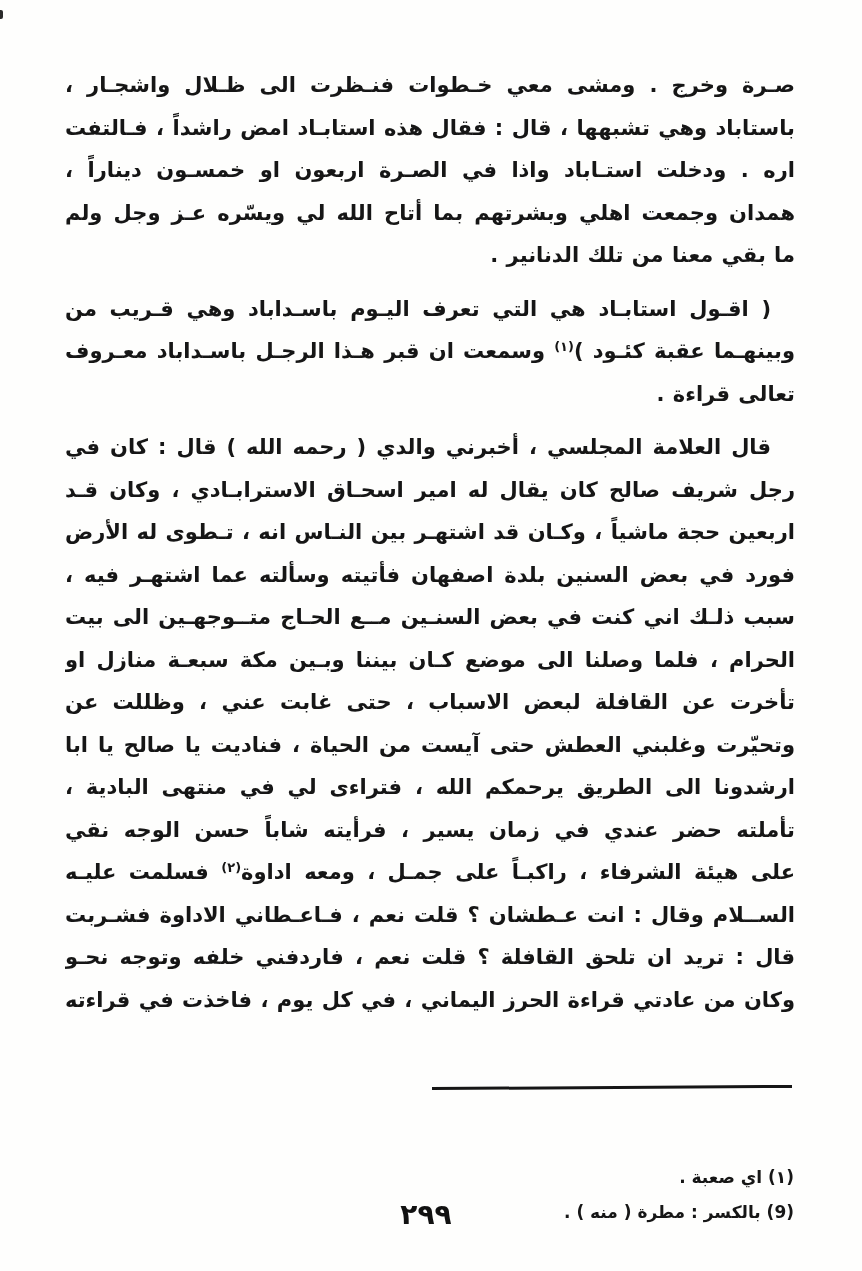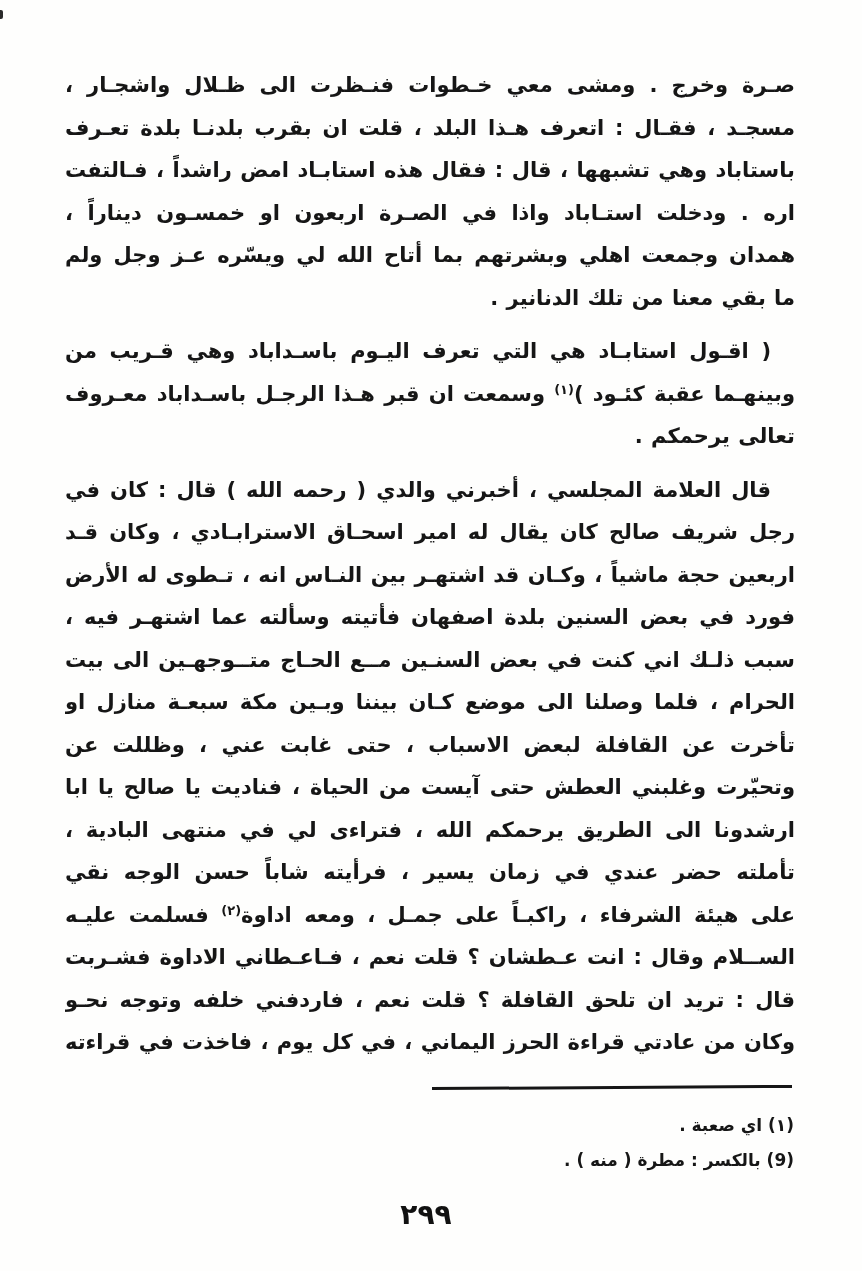--- a/index.html
+++ b/index.html
@@ -53,21 +53,21 @@
   }
   .footnote-rule {
     position: absolute;
     top: 1086px; right: 70px;
     width: 360px; height: 3px;
     background: #161616;
     transform: rotate(-0.35deg);
   }
   .footnotes {
     position: absolute;
-    top: 1108px; right: 68px;
+    top: 1160px; right: 68px;
     width: 420px;
     direction: rtl;
     text-align: right;
     font-size: 17px;
     font-weight: 700;
     line-height: 35px;
     color: #161616;
   }
   .page-number {
     position: absolute;
@@ -83,30 +83,29 @@
 </style>
 </head>
 <body>
 
 <div class="page">
   <div class="scan-speck"></div>
 
   <div class="text-block">
       <div class="para">
         <div class="line">صـرة وخرج . ومشى معي خـطوات فنـظرت الى ظـلال واشجـار ، ومنـارة</div>
-        <div class="line">مسجـد ، فقـال : اتعرف هـذا البلد ، قلت ان بقرب بلدنـا بلدة تعـرف</div>
         <div class="line">باستاباد وهي تشبهها ، قال : فقال هذه استابـاد امض راشداً ، فـالتفت فلم</div>
         <div class="line">اره . ودخلت استـاباد واذا في الصـرة اربعون او خمسـون ديناراً ، فـوردت</div>
         <div class="line">همدان وجمعت اهلي وبشرتهم بما أتاح الله لي ويسّره عـز وجل ولم نـزل بخير ،</div>
         <div class="line line-end">ما بقي معنا من تلك الدنانير .</div>
       </div>
       <div class="para indent">
         <div class="line">( اقـول استابـاد هي التي تعرف اليـوم باسـداباد وهي قـريب من همـدان</div>
         <div class="line">وبينهـما عقبة كئـود )<sup class="fn-ref">(١)</sup> وسمعت ان قبر هـذا الرجـل باسـداباد معـروف والله</div>
-        <div class="line line-end">تعالى يرحمكم .</div>
+        <div class="line line-end">تعالى قراءة .</div>
       </div>
       <div class="para indent">
         <div class="line">قال العلامة المجلسي ، أخبرني والدي ( رحمه الله ) قال : كان في زمـاننا</div>
         <div class="line">رجل شريف صالح كان يقال له امير اسحـاق الاسترابـادي ، وكان قـد حج</div>
         <div class="line">اربعين حجة ماشياً ، وكـان قد اشتهـر بين النـاس انه ، تـطوى له الأرض ،</div>
         <div class="line">فورد في بعض السنين بلدة اصفهان فأتيته وسألته عما اشتهـر فيه ، فقـال كان</div>
         <div class="line">سبب ذلـك اني كنت في بعض السنـين مــع الحـاج متــوجهـين الى بيت الله</div>
         <div class="line">الحرام ، فلما وصلنا الى موضع كـان بيننا وبـين مكة سبعـة منازل او تسعـة ،</div>
         <div class="line">تأخرت عن القافلة لبعض الاسباب ، حتى غابت عني ، وظللت عن الطريق</div>
         <div class="line">وتحيّرت وغلبني العطش حتى آيست من الحياة ، فناديت يا صالح يا ابا صالح</div>

